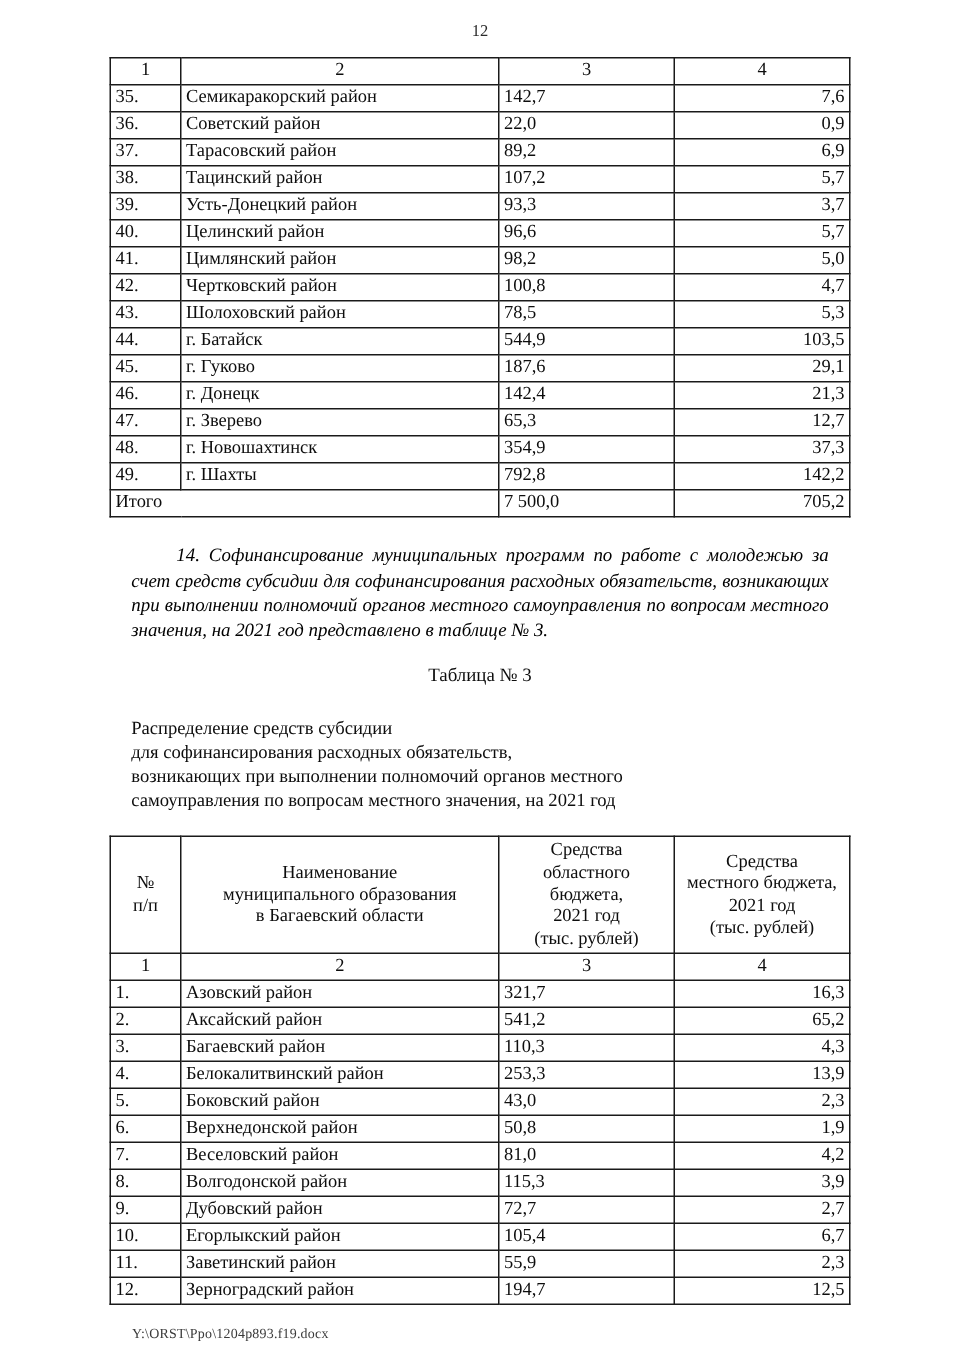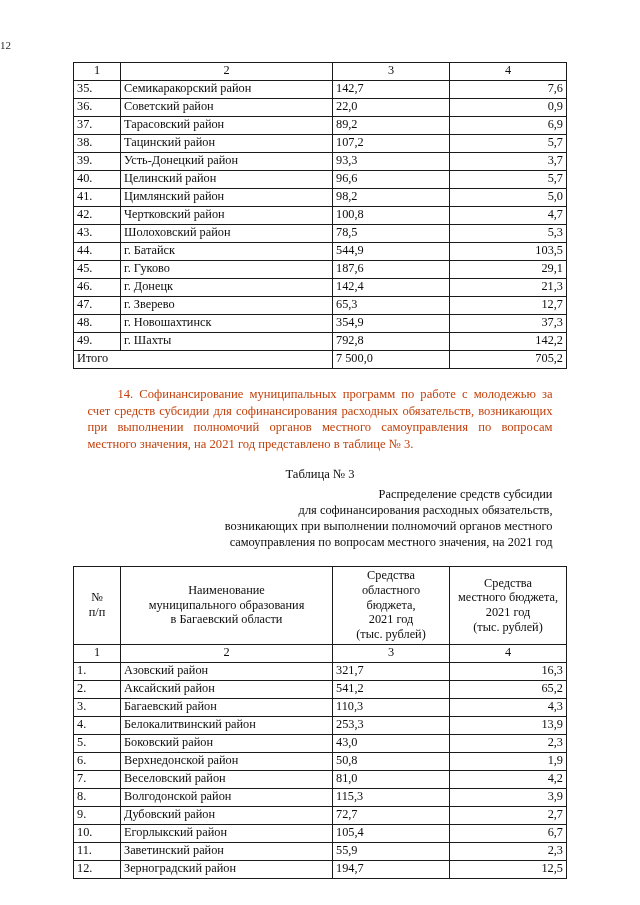--- a/index.html
+++ b/index.html
@@ -16,23 +16,23 @@
     overflow: hidden;
   }
   .page {
     position: relative;
     width: 640px;
     height: 905px;
     box-sizing: border-box;
     padding: 0;
   }
   .page-number {
-    text-align: left;
+    text-align: center;
     font-size: 11px;
-    margin-top: 40px;
+    margin-top: 16px;
     line-height: 1;
     color: #2b2b2b;
   }
 
   
   table.doc-table {
     border-collapse: collapse;
     width: 465px;
     margin: 0 auto;
     table-layout: fixed;
@@ -65,36 +65,37 @@
 
   
   .para {
     width: 465px;
     margin: 0 auto;
     font-size: 12.6px;
     line-height: 1.33;
     text-align: justify;
     text-justify: inter-word;
     margin-top: 17px;
-    color: #c2410c;
+    color: #000000;
+    font-style: italic;
   }
   .para .indent { display: inline-block; width: 30px; }
 
   .table-label {
     width: 465px;
     margin: 14px auto 0 auto;
     text-align: center;
     font-size: 12.6px;
     color: #0d0d0d;
   }
 
   .center-title {
     width: 465px;
-    margin: 4px auto 0 auto;
-    text-align: right;
+    margin: 19px auto 0 auto;
+    text-align: left;
     font-size: 12.4px;
     line-height: 1.30;
     color: #0d0d0d;
   }
   .center-title div { white-space: nowrap; }
 
   
   #table-two-wrap { margin-top: 16px; }
   table.doc-table thead td {
     text-align: center;

